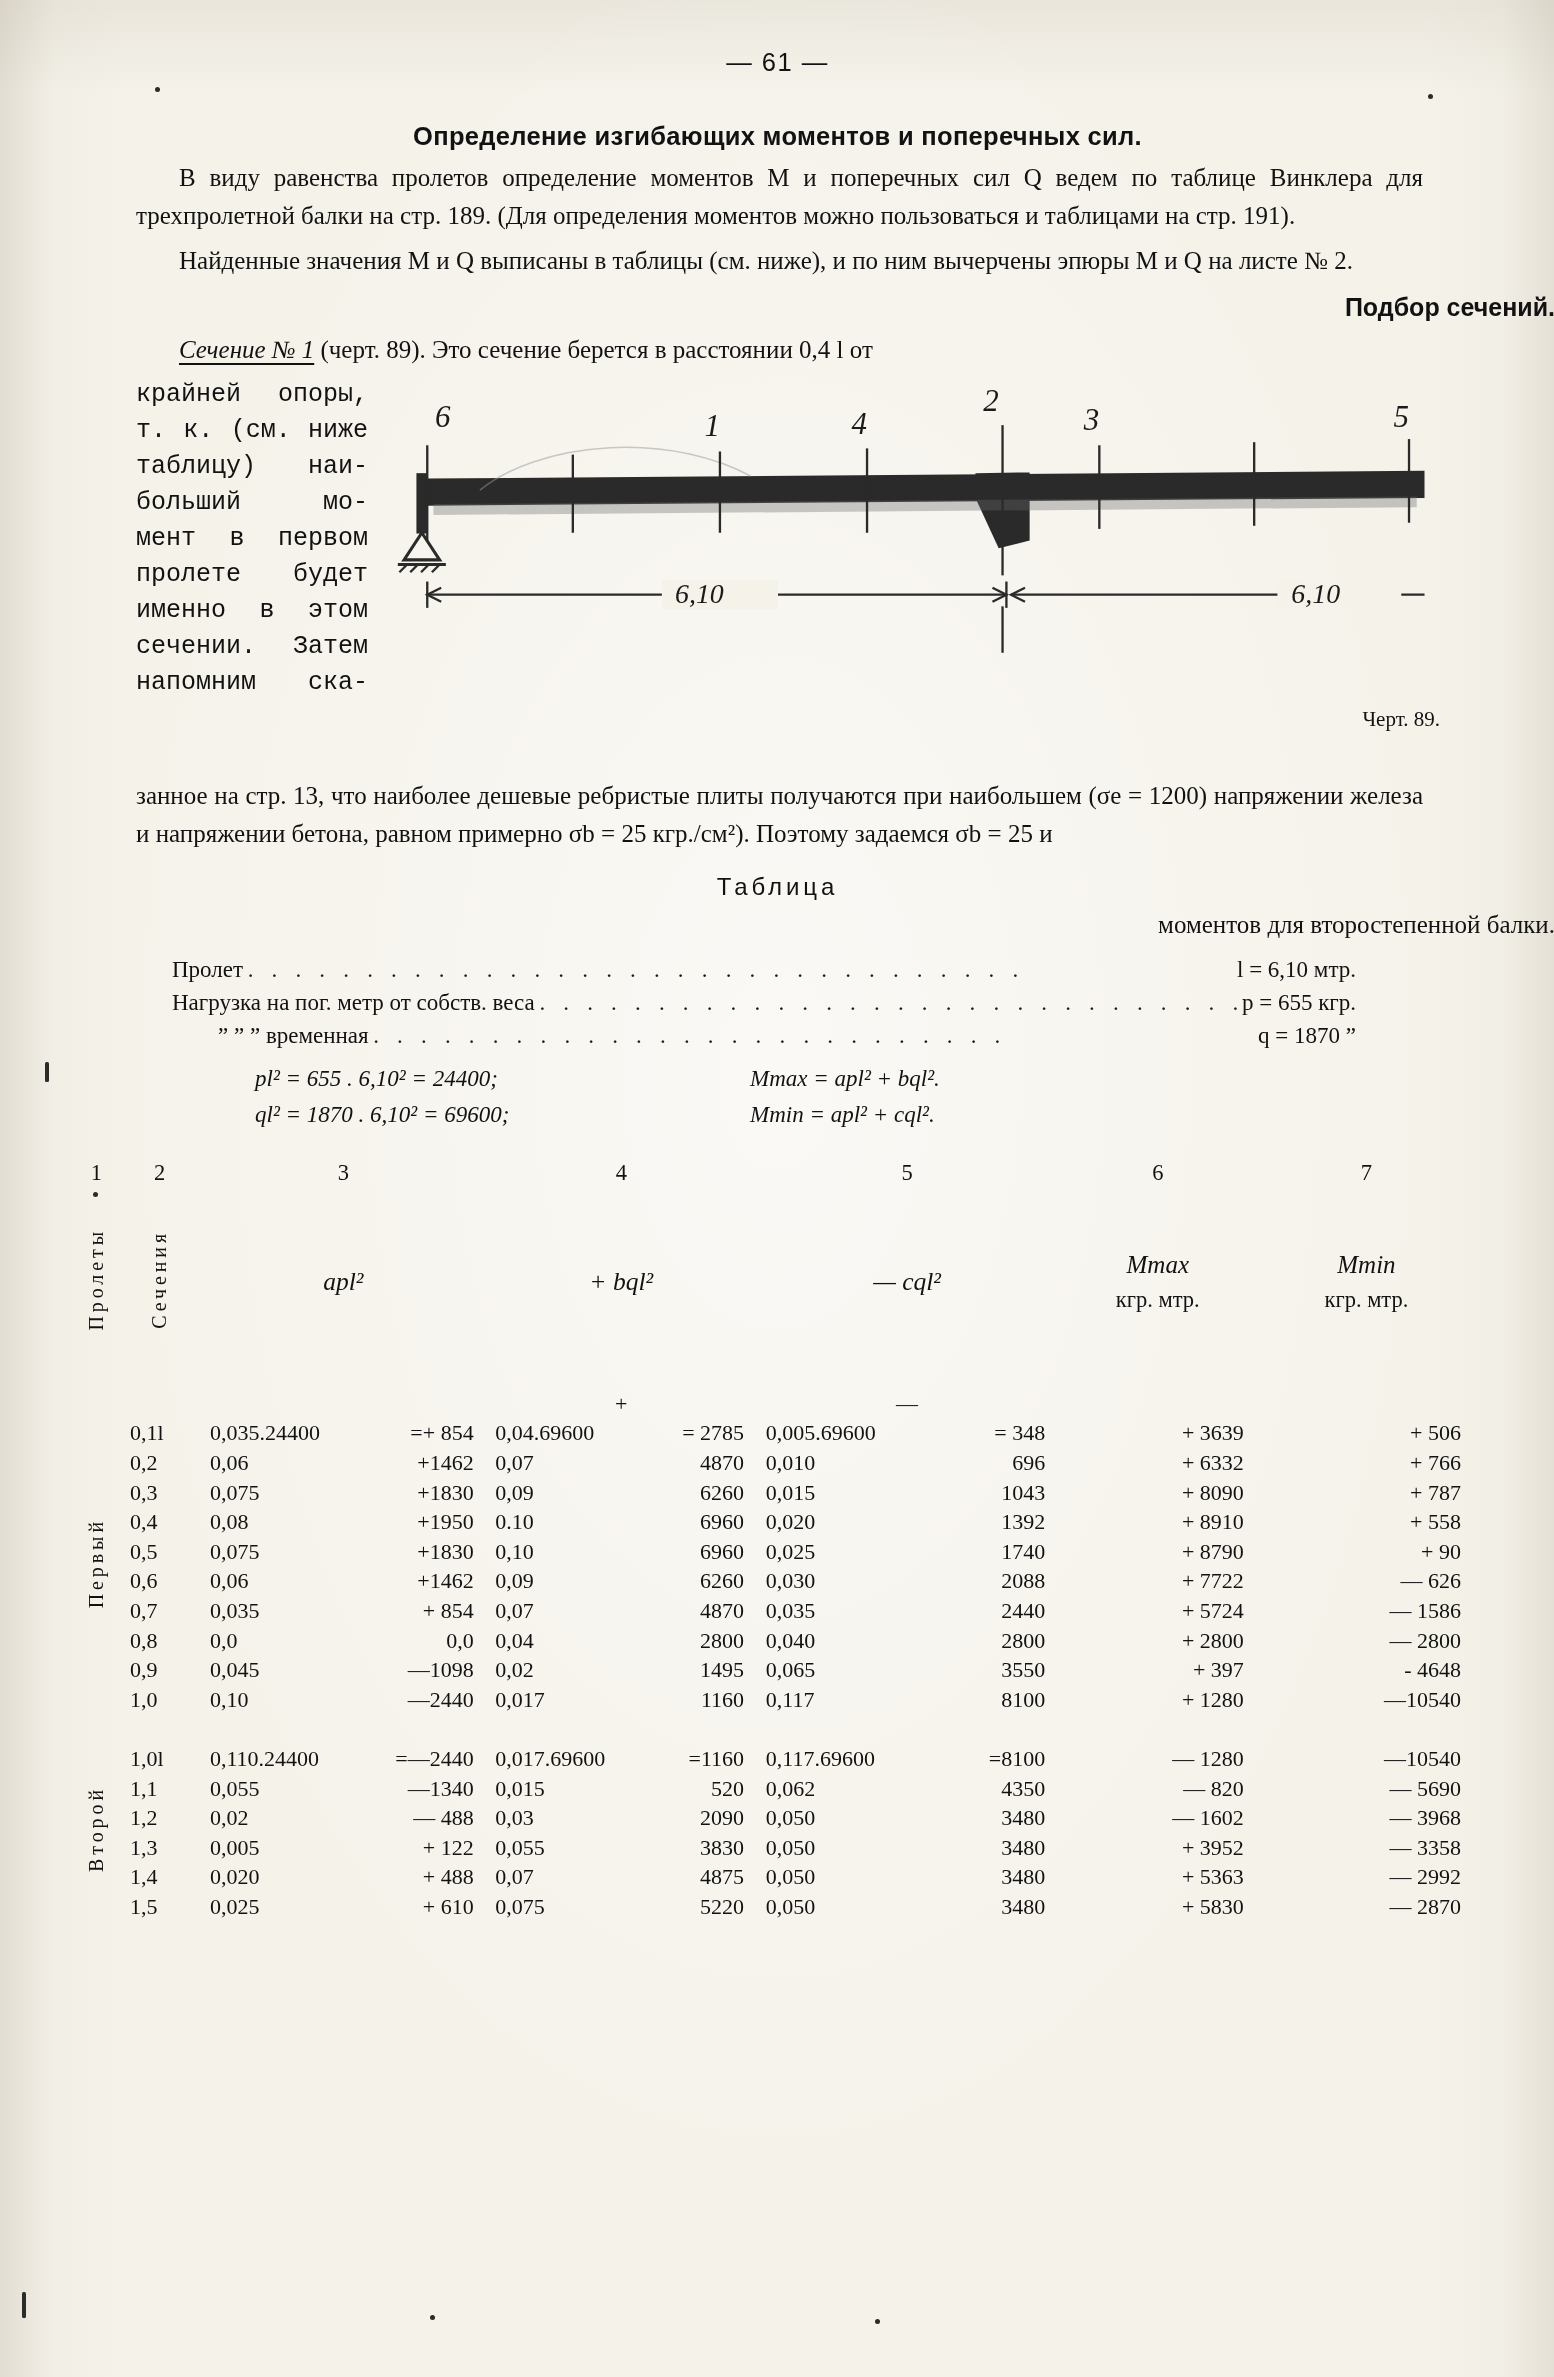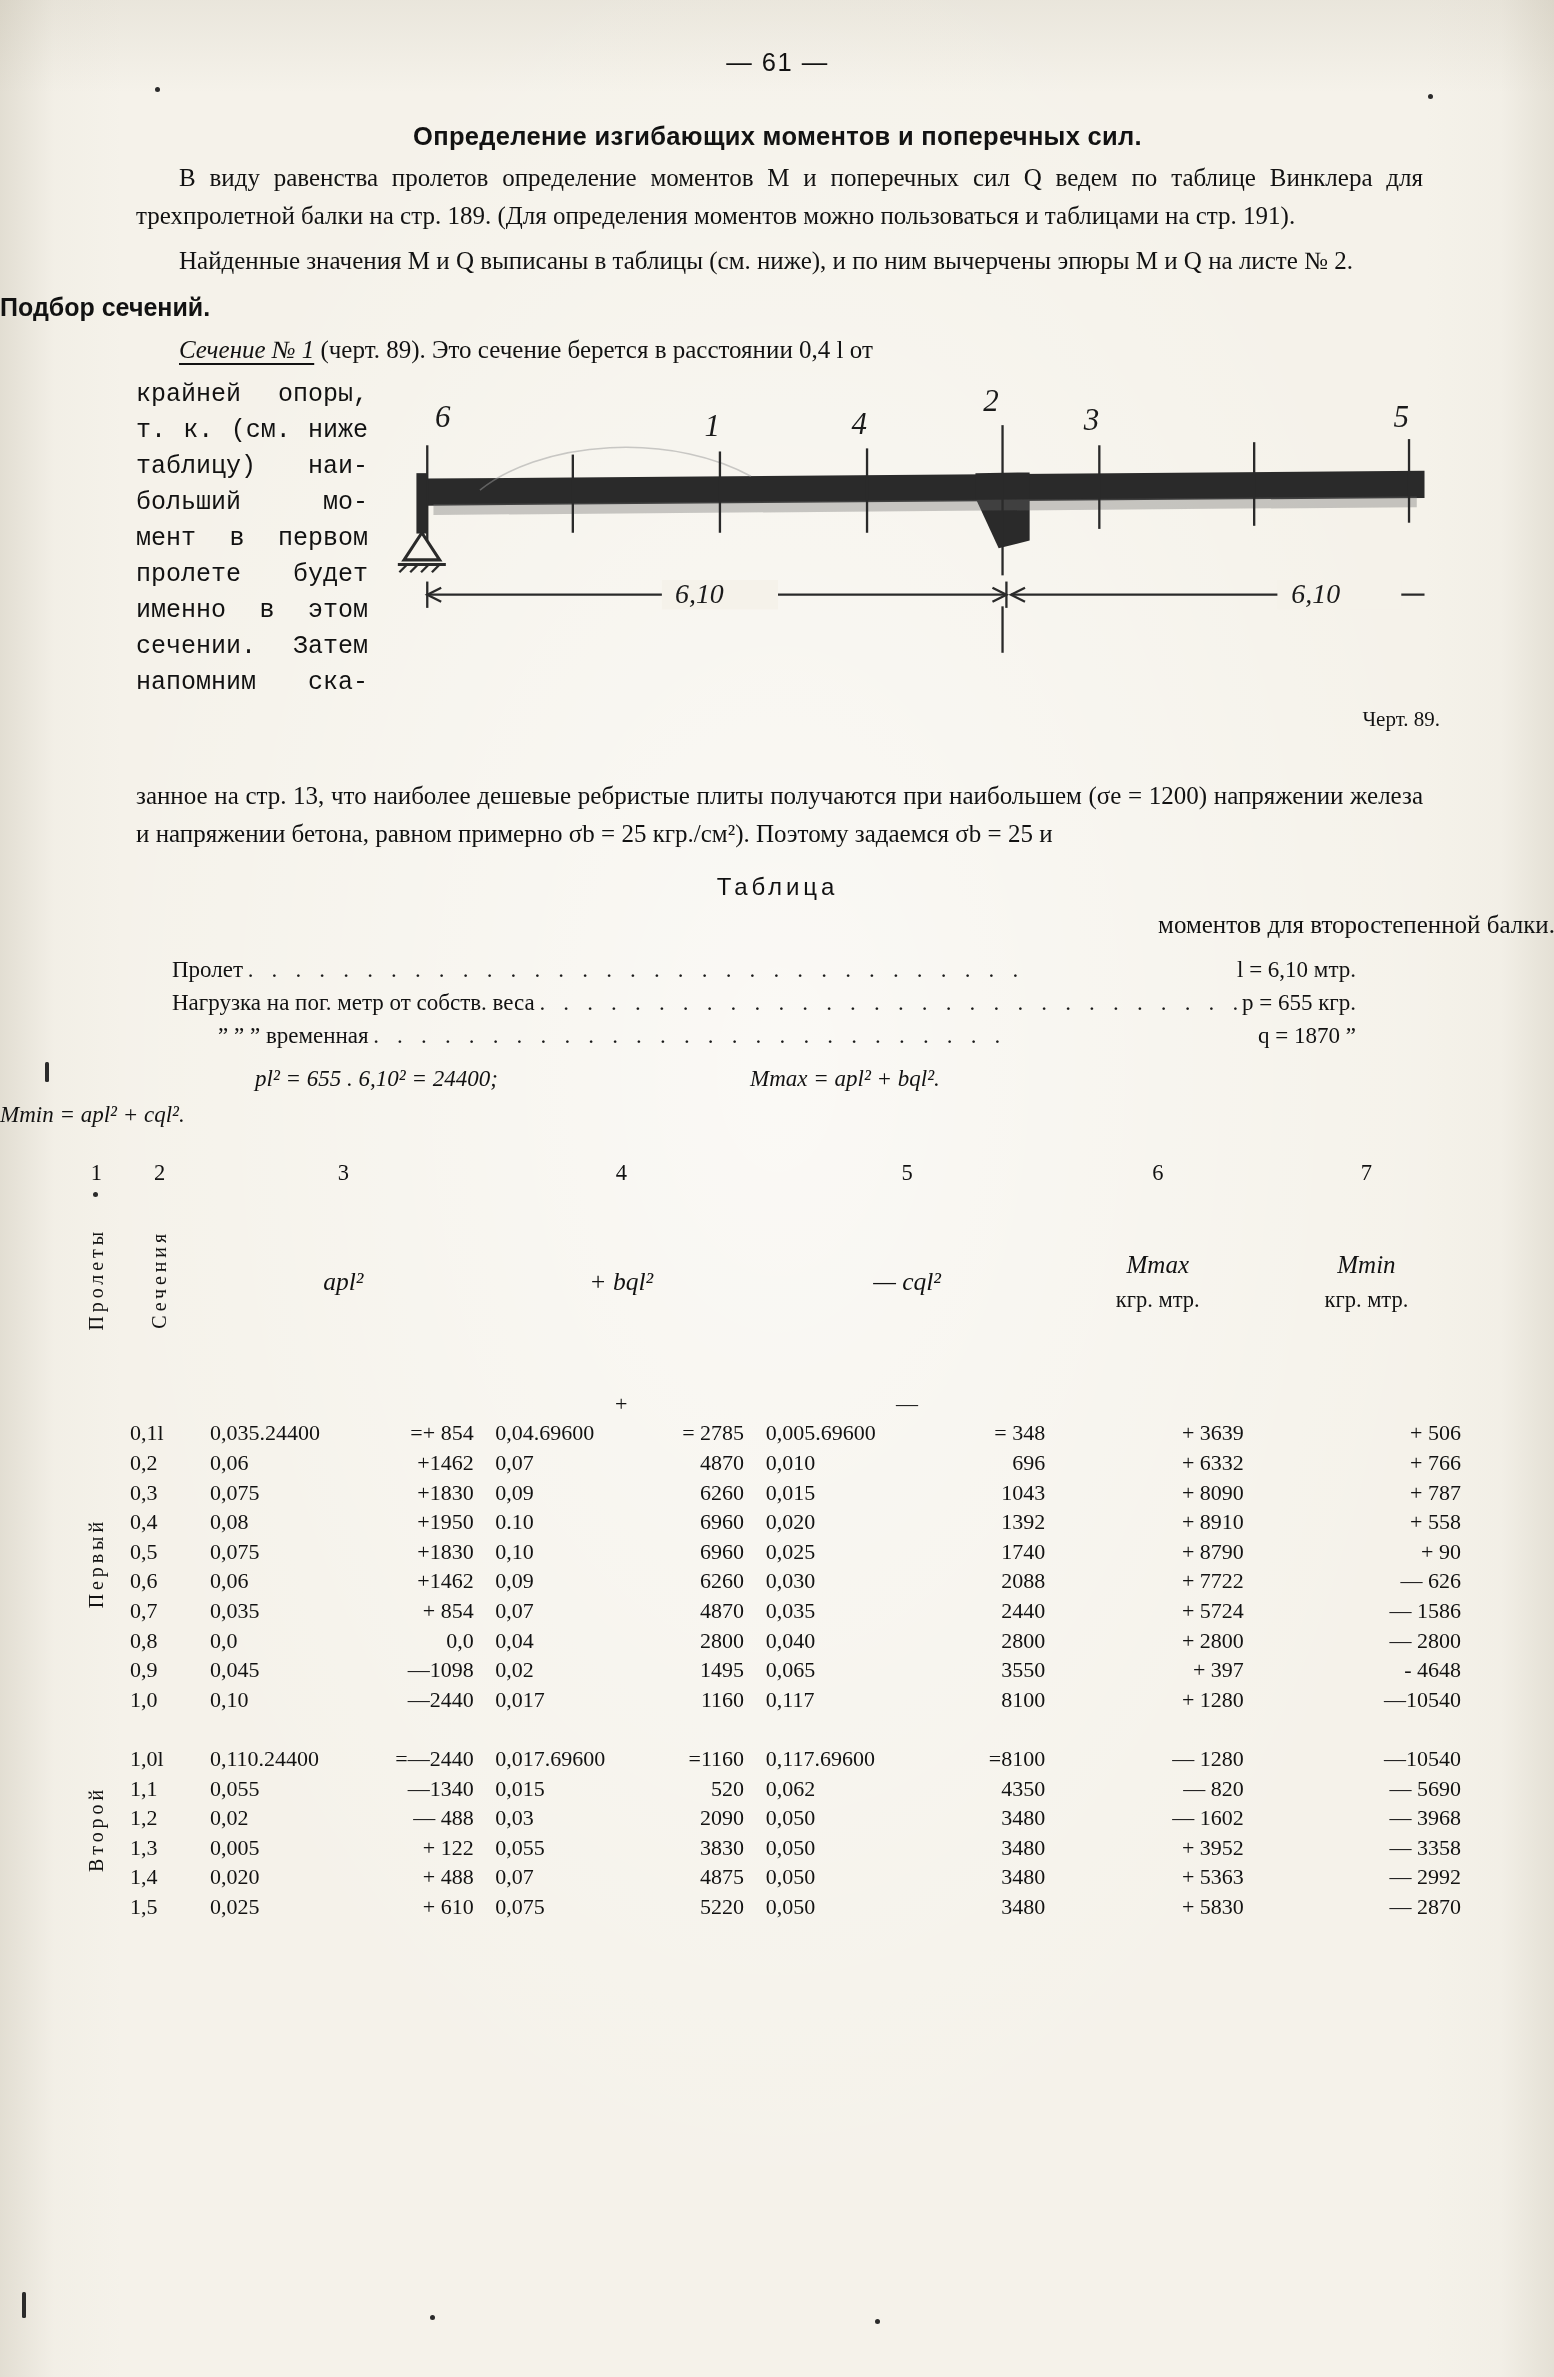--- a/index.html
+++ b/index.html
@@ -55,21 +55,21 @@
     letter-spacing: 0.3px;
   }
   .para {
     font-size: 25px;
     line-height: 38px;
     text-align: justify;
     margin: 7.7px 132px 0 136px;
     text-indent: 43px;
   }
   .subheading {
-    text-align: left;
+    text-align: right;
     font-weight: bold;
     font-size: 25px;
     font-family: "Liberation Sans", sans-serif;
     margin-top: 12.4px;
   }
   .section-line {
     font-size: 25px;
     line-height: 38px;
     margin: 9.3px 116px 0 136px;
     text-indent: 43px;
@@ -345,20 +345,21 @@
         <span class="dl-fill">. . . . . . . . . . . . . . . . . . . . . . . . . . .</span>
         <span class="dl-val">q = 1870   ”</span>
       </div>
     </div>
 
     <div class="formula-row">
       <div class="formula-left">pl² =  655 . 6,10² = 24400;</div>
       <div class="formula-right">Mmax = apl² + bql².</div>
     </div>
     <div class="formula-row" style="margin-top:1.5px;">
+      <div class="formula-left">ql² = 1870 . 6,10² = 69600;</div>
       <div class="formula-right">Mmin = apl² + cql².</div>
     </div>
 
     <table class="maintable">
       <colgroup>
         <col style="width:45px">
         <col style="width:77px">
         <col style="width:286px">
         <col style="width:271px">
         <col style="width:302px">

